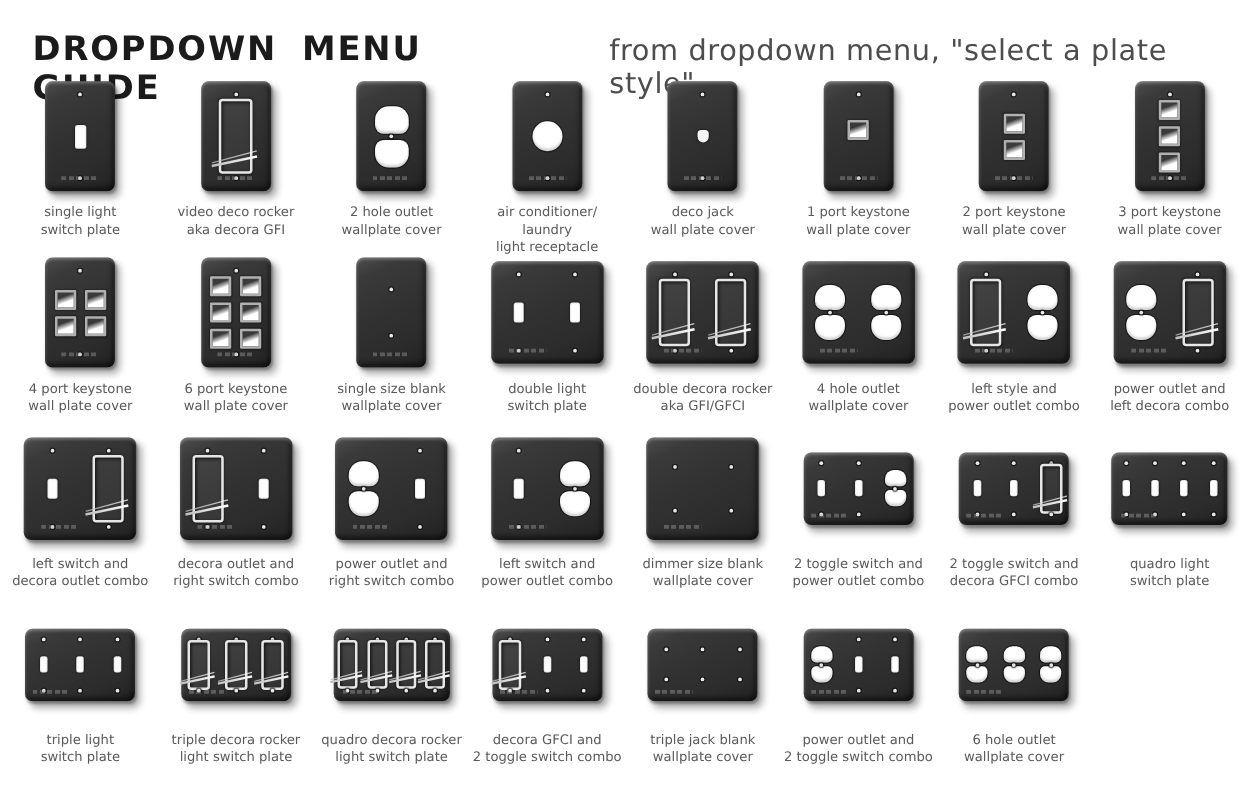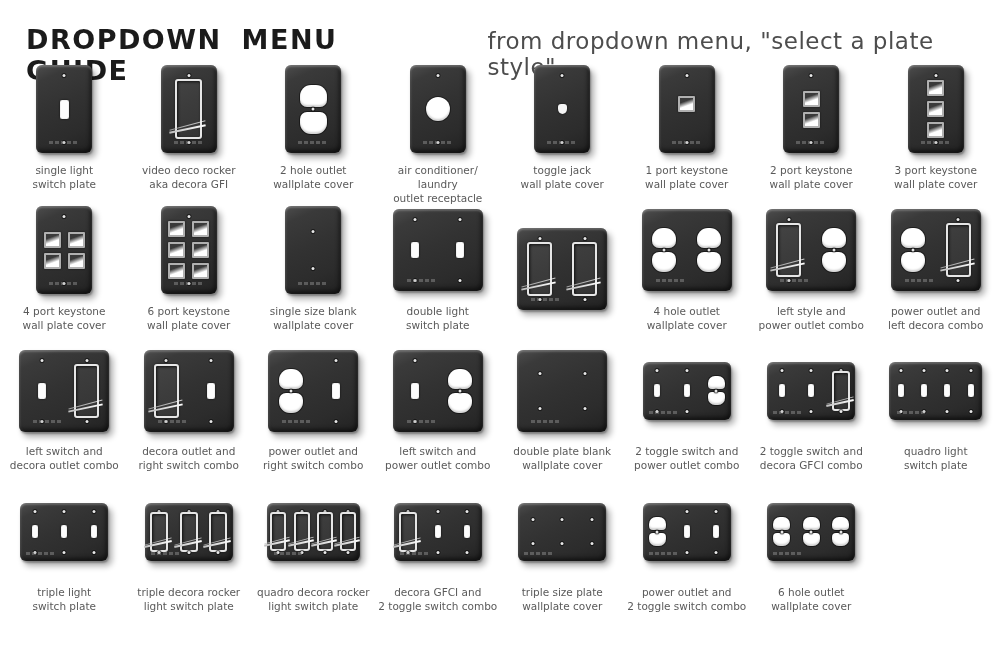--- a/index.html
+++ b/index.html
@@ -134,34 +134,34 @@
         <div class="plate-zone">
           <div class="plate s1">
             <div class="gang">
               <i class="screw t"></i>
               <div class="bighole"></div>
               <i class="screw b"></i>
             </div>
             <i class="wm"></i>
           </div>
         </div>
-        <figcaption class="caption"><span>air conditioner/ laundry</span><br><span>outlet receptacle</span></figcaption>
+        <figcaption class="caption"><span>air conditioner/ laundry</span><br><span>light receptacle</span></figcaption>
       </figure>
       <figure class="cell">
         <div class="plate-zone">
           <div class="plate s1">
             <div class="gang">
               <i class="screw t"></i>
               <div class="phone"></div>
               <i class="screw b"></i>
             </div>
             <i class="wm"></i>
           </div>
         </div>
-        <figcaption class="caption"><span>toggle jack</span><br><span>wall plate cover</span></figcaption>
+        <figcaption class="caption"><span>deco jack</span><br><span>wall plate cover</span></figcaption>
       </figure>
       <figure class="cell">
         <div class="plate-zone">
           <div class="plate s1">
             <div class="gang">
               <i class="screw t"></i>
               <div class="ports c1 up">
                 <div class="port"></div>
               </div>
               <i class="screw b"></i>
@@ -281,20 +281,21 @@
               <i class="screw b"></i>
             </div>
             <div class="gang">
               <i class="screw t"></i>
               <div class="decora"></div>
               <i class="screw b"></i>
             </div>
             <i class="wm"></i>
           </div>
         </div>
+        <figcaption class="caption"><span>double decora rocker</span><br><span>aka GFI/GFCI</span></figcaption>
       </figure>
       <figure class="cell">
         <div class="plate-zone">
           <div class="plate s2">
             <div class="gang">
               <div class="holes">
                 <div class="hole top"></div>
                 <div class="hole bot"></div>
               </div>
               <i class="screw m"></i>
@@ -434,21 +435,21 @@
               <i class="screw t"></i>
               <i class="screw b"></i>
             </div>
             <div class="gang blank">
               <i class="screw t"></i>
               <i class="screw b"></i>
             </div>
             <i class="wm"></i>
           </div>
         </div>
-        <figcaption class="caption"><span>double plate blank</span><br><span>wallplate cover</span></figcaption>
+        <figcaption class="caption"><span>dimmer size blank</span><br><span>wallplate cover</span></figcaption>
       </figure>
       <figure class="cell">
         <div class="plate-zone">
           <div class="plate s3">
             <div class="gang">
               <i class="screw t"></i>
               <div class="toggle"></div>
               <i class="screw b"></i>
             </div>
             <div class="gang">
@@ -627,21 +628,21 @@
               <i class="screw t"></i>
               <i class="screw b"></i>
             </div>
             <div class="gang blank">
               <i class="screw t"></i>
               <i class="screw b"></i>
             </div>
             <i class="wm"></i>
           </div>
         </div>
-        <figcaption class="caption"><span>triple size plate</span><br><span>wallplate cover</span></figcaption>
+        <figcaption class="caption"><span>triple jack blank</span><br><span>wallplate cover</span></figcaption>
       </figure>
       <figure class="cell">
         <div class="plate-zone">
           <div class="plate s3">
             <div class="gang">
               <div class="holes">
                 <div class="hole top"></div>
                 <div class="hole bot"></div>
               </div>
               <i class="screw m"></i>

